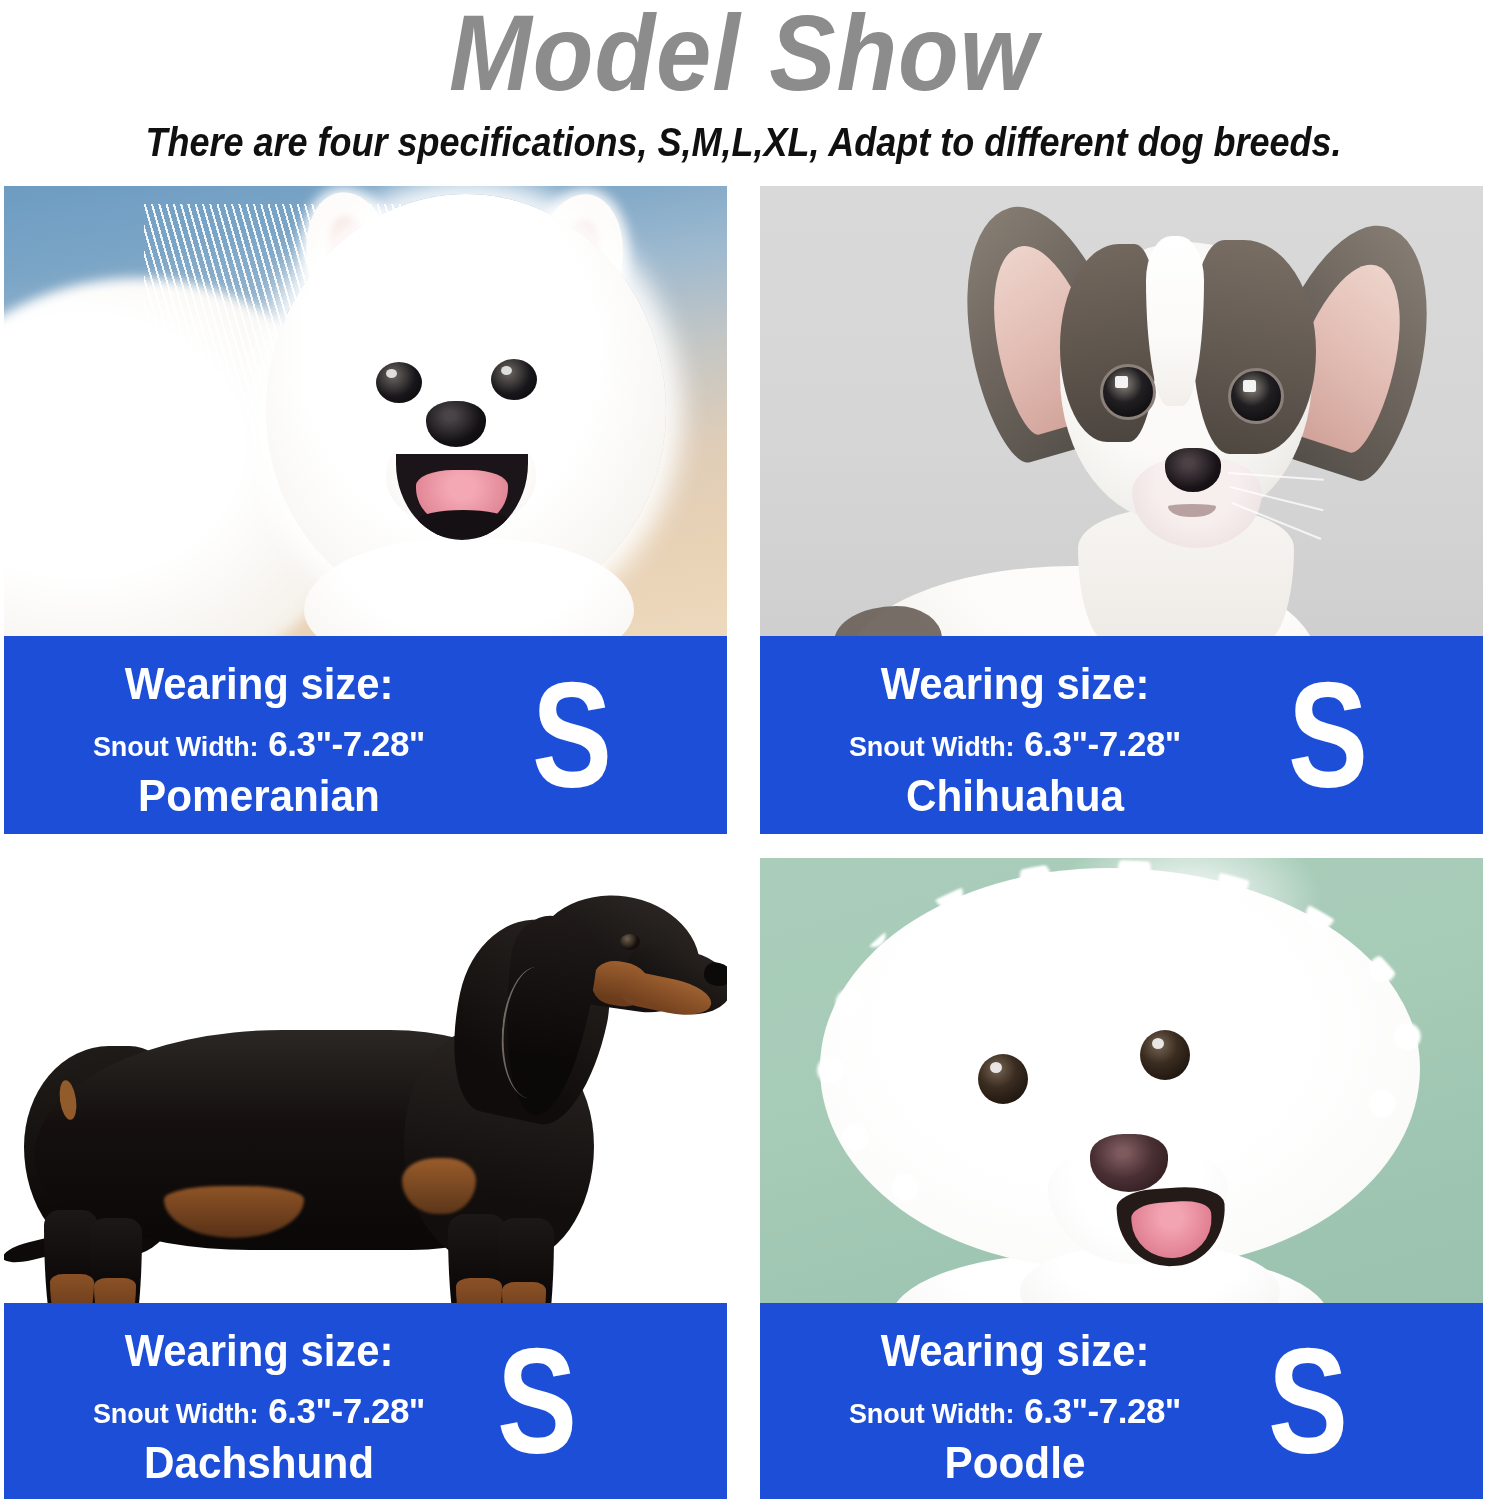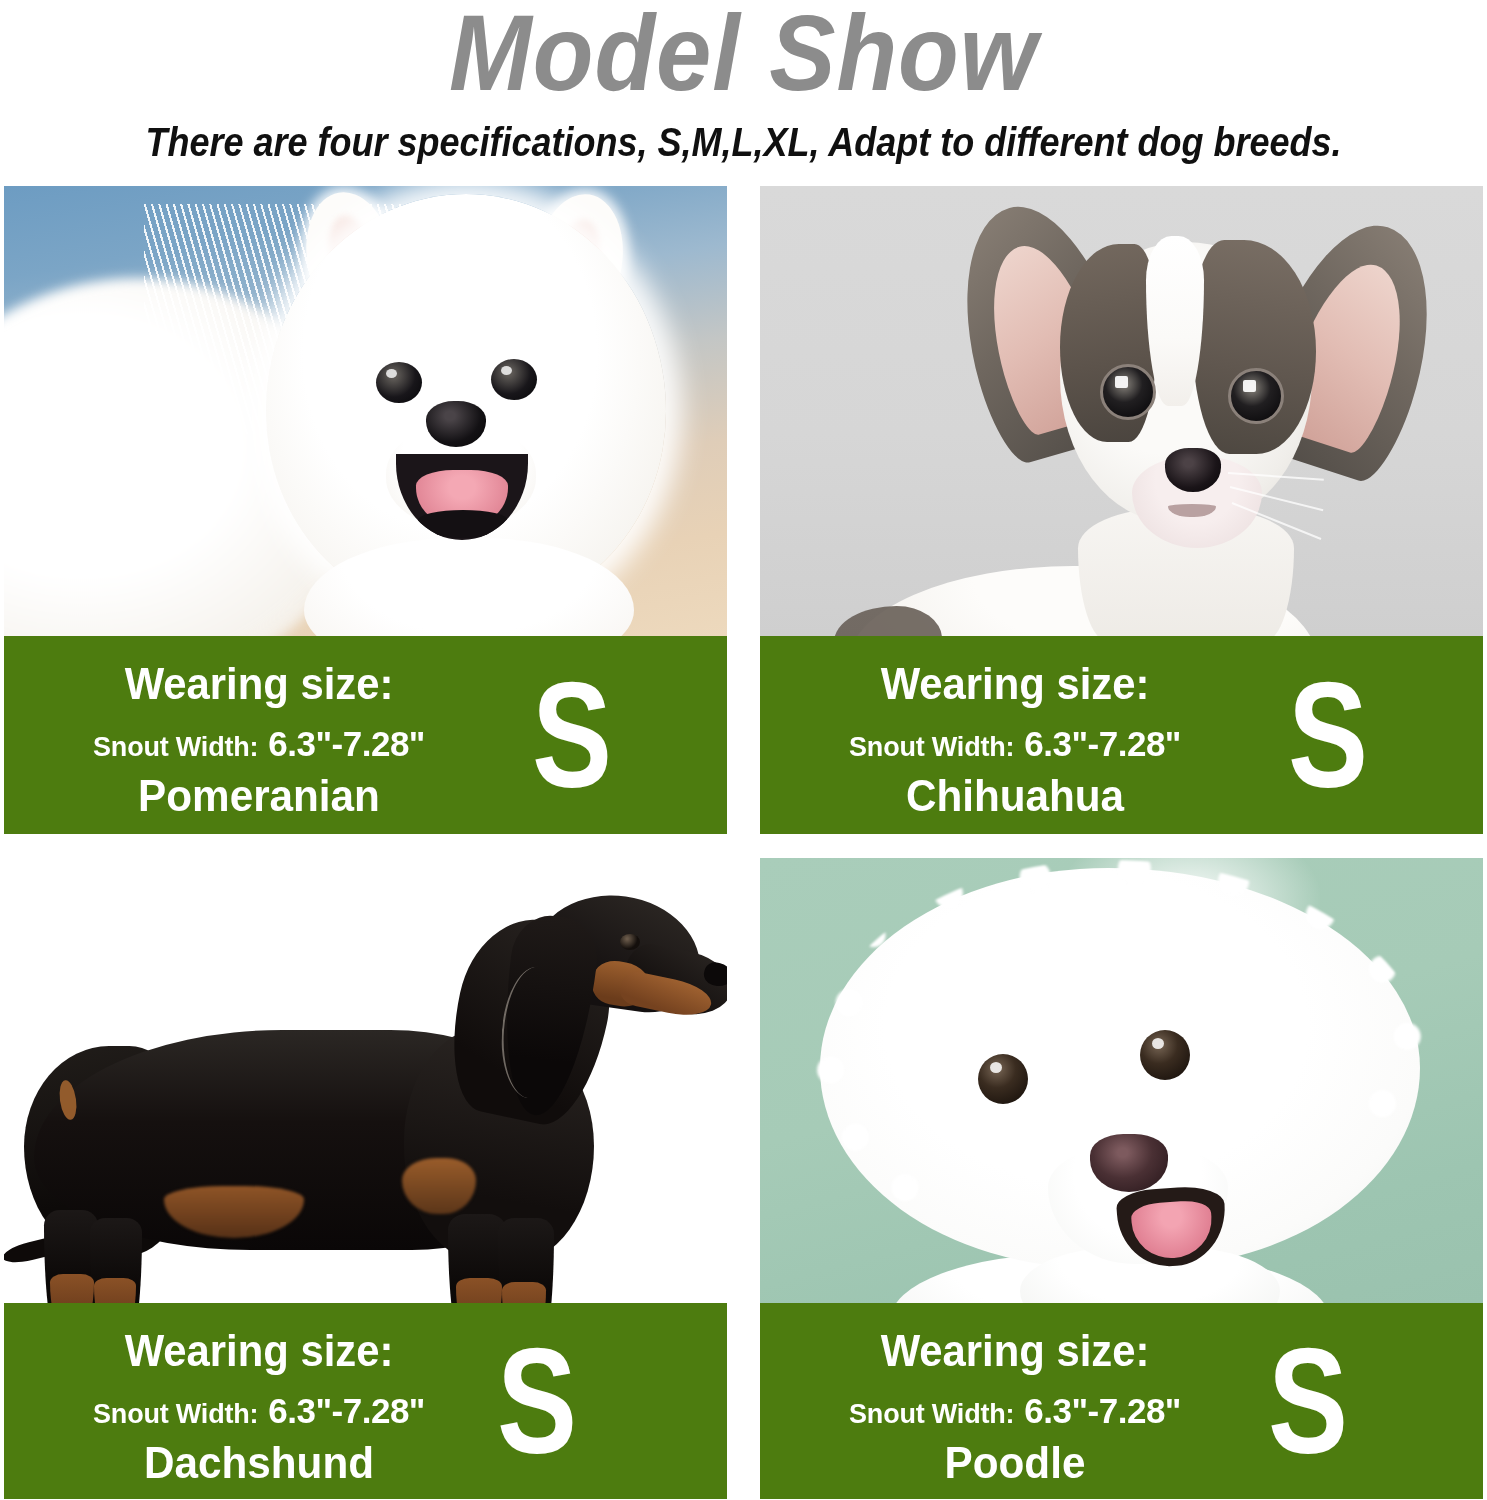--- a/index.html
+++ b/index.html
@@ -79,21 +79,21 @@
     overflow: hidden;
     background: #ffffff;
   }
   .card.c2 .photo { height: 445px; }
   .card.c3 .photo { height: 445px; }
 
   
   .label-bar {
     width: 723px;
     height: 198px;
-    background: #4d7c0f;
+    background: #1d4ed8;
     position: relative;
   }
   .card.c2 .label-bar, .card.c3 .label-bar { height: 196px; }
 
   .label-text {
     position: absolute;
     left: 0;
     top: 0;
     width: 510px;
     height: 100%;

